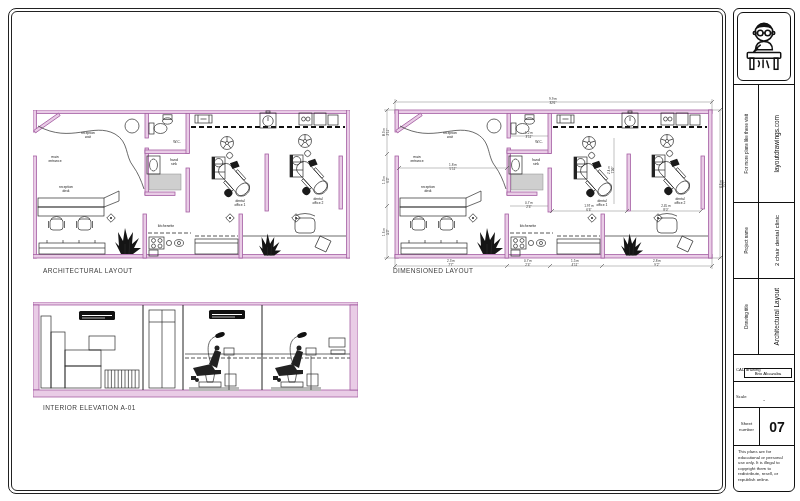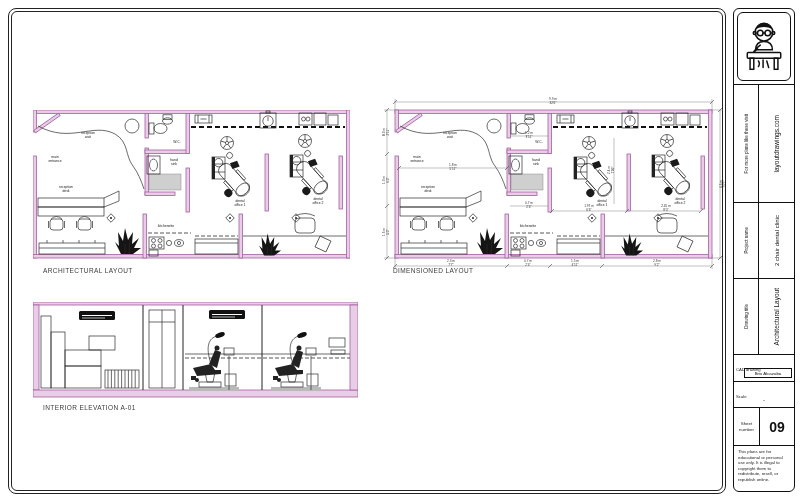--- a/index.html
+++ b/index.html
@@ -412,16 +412,16 @@
   </div>
   <div class="tb-cell tb-scale">
     <span class="tb-corner-label">Scale</span>
     <div class="tb-scale-val">-</div>
   </div>
   <div class="tb-cell tb-sheet">
     <div class="tb-sheet-label">
       <span>Sheet</span>
       <span>number</span>
     </div>
-    <div class="tb-sheet-num">09</div>
+    <div class="tb-sheet-num">07</div>
   </div>
   <div class="tb-cell tb-disclaimer">This plans are for educational or personal use only. It is illegal to copyright them to redistribute, resell, or republish online.</div>
 </div>
 
 </body></html>

